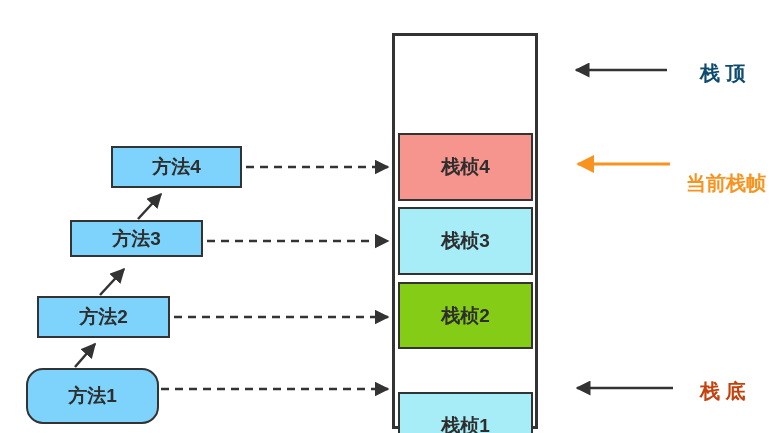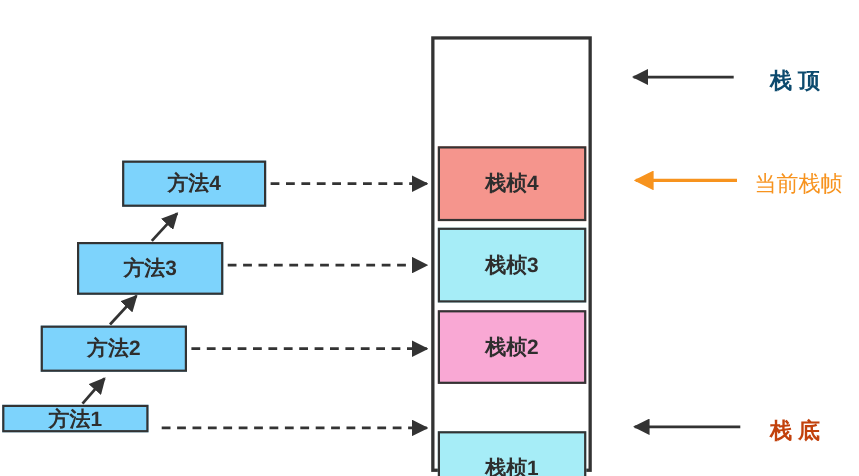--- a/index.html
+++ b/index.html
@@ -25,23 +25,23 @@
     border: 2px solid #333333;
     background: #7dd3fc;
     display: flex;
     align-items: center;
     justify-content: center;
     font-size: 19px;
     font-weight: bold;
     color: #2e2e2e;
   }
   .method-box-4 { left: 111px; top: 146px; width: 131px; height: 42px; }
-  .method-box-3 { left: 70px;  top: 220px; width: 133px; height: 48px; }
+  .method-box-3 { left: 70px;  top: 220px; width: 133px; height: 37px; }
   .method-box-2 { left: 37px;  top: 296px; width: 133px; height: 42px; }
-  .method-box-1 { left: 2px;  top: 368px; width: 133px; height: 25px; }
+  .method-box-1 { left: 26px;  top: 368px; width: 133px; height: 56px; border-radius: 17px; }
 
   .stack-outline {
     position: absolute;
     left: 392px; top: 33px;
     width: 146px; height: 396px;
     box-sizing: border-box;
     border: 3px solid #333333;
     background: #ffffff;
   }
   .frame-box-4 { left: 398px; top: 133px; width: 135px; height: 68px; }
@@ -50,21 +50,21 @@
   .frame-box-1 { left: 398px; top: 356px; width: 135px; height: 67px; }
 
   .side-label {
     position: absolute;
     font-size: 20px;
     font-weight: 600;
     color: #333333;
     white-space: nowrap;
   }
   .label-stack-top    { left: 700px; top: 60px;  }
-  .label-current      { left: 686px; top: 154px; font-weight: normal; text-align: center; }
+  .label-current      { left: 686px; top: 170px; font-weight: bold; text-align: center; }
   .label-stack-bottom { left: 700px; top: 378px; }
 </style>
 </head>
 <body>
 
 <div class="canvas">
 
   <svg class="arrow-layer" width="781" height="433" viewBox="0 0 781 433">
     <defs>
       <marker id="ah-dark" viewBox="0 0 10 10" refX="9" refY="5" markerWidth="6" markerHeight="6" orient="auto-start-reverse">
@@ -103,21 +103,21 @@
   </div>
 
   <div class="stack-outline"></div>
 
   <div class="box frame-box-4" style="background-color: rgb(245, 149, 141);">
     <span>栈桢4</span>
   </div>
   <div class="box frame-box-3" style="background-color: rgb(166, 237, 247);">
     <span>栈桢3</span>
   </div>
-  <div class="box frame-box-2" style="background-color: #f9a8d4;">
+  <div class="box frame-box-2" style="background-color: #84cc16;">
     <span>栈桢2</span>
   </div>
   <div class="box frame-box-1" style="background-color: rgb(166, 237, 247); margin-top: 36px;">
     <span>栈桢1</span>
   </div>
 
   <div class="side-label label-stack-top" style="color: #0c4a6e;">栈 顶</div>
   <div class="side-label label-current" style="color: rgb(247, 147, 30);">当前栈帧</div>
   <div class="side-label label-stack-bottom" style="color: #c2410c;">栈 底</div>
 

